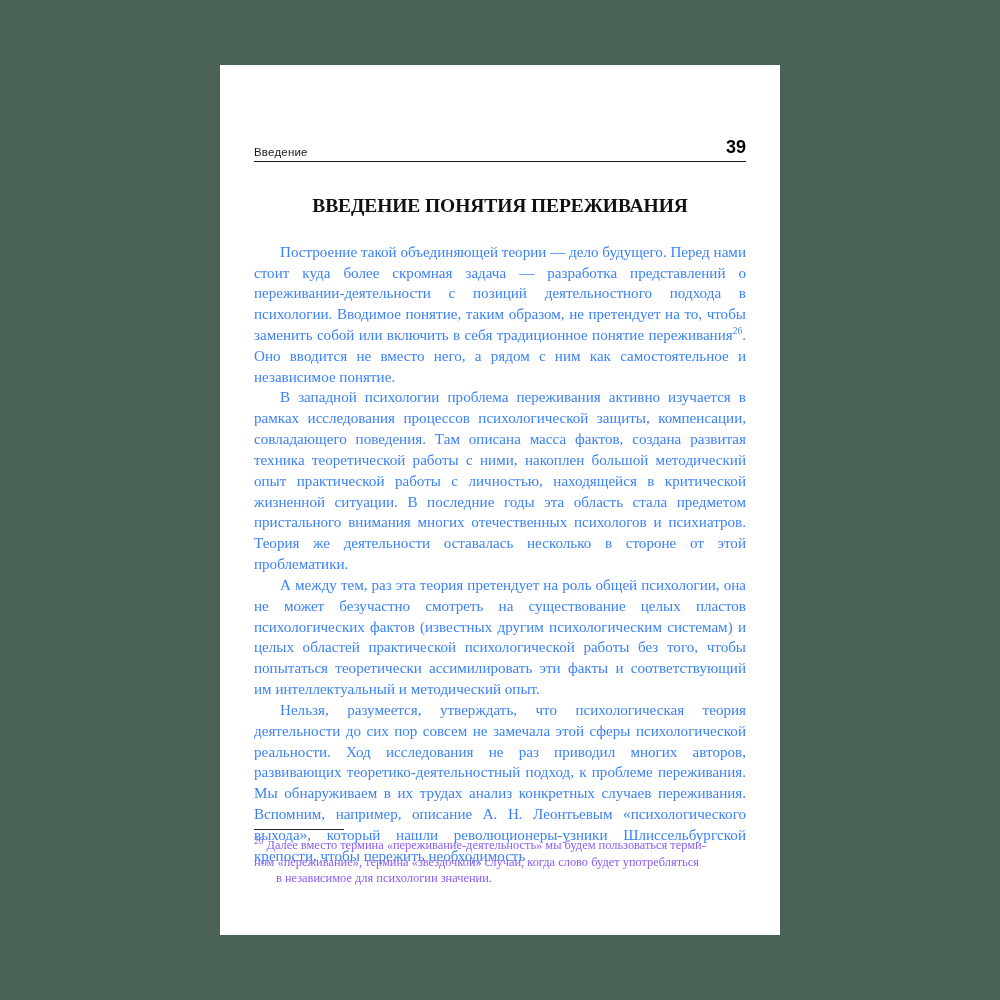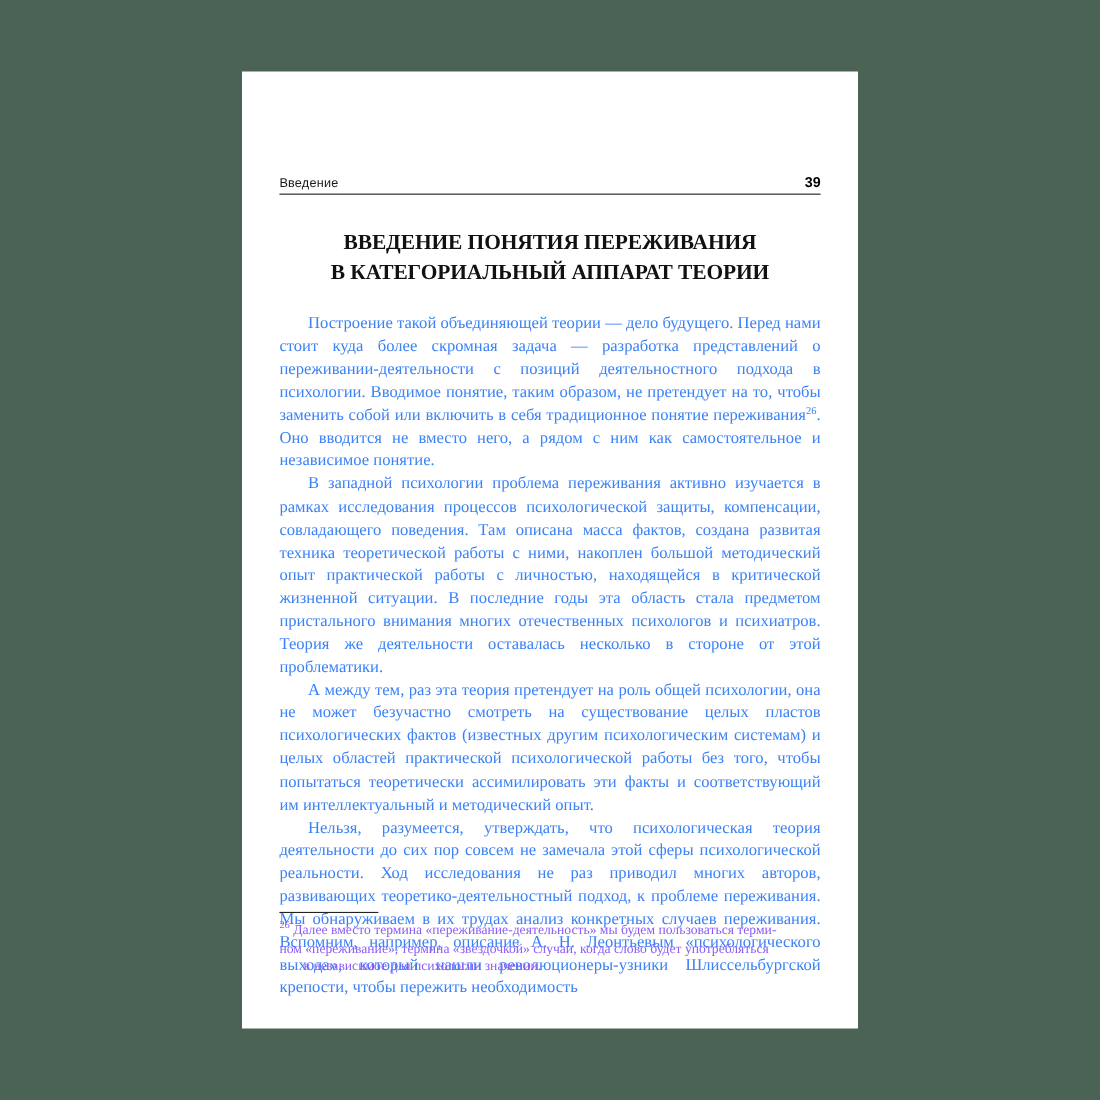--- a/index.html
+++ b/index.html
@@ -37,24 +37,23 @@
     margin-bottom: 30px;
   }
   .running-head .rh-left {
     font-family: "Liberation Sans", sans-serif;
     font-size: 11.5px;
     color: #1a1a1a;
     letter-spacing: 0.2px;
   }
   .running-head .rh-right {
     font-family: "Liberation Sans", sans-serif;
-    font-size: 13px;
+    font-size: 18px;
     font-weight: bold;
     color: #000;
-    margin-top: 21px;
   }
   h1.chapter-title {
     font-family: Liberation Serif, serif;
     font-size: 19.5px;
     font-weight: bold;
     line-height: 1.42;
     text-align: center;
     letter-spacing: -0.1px;
     margin: 10px 0 22px 0;
     color: #111;
@@ -118,21 +117,20 @@
 <div class="viewport">
   <div class="page">
 
     <div class="running-head">
       <div class="rh-left">Введение</div>
       <div class="rh-right">39</div>
     </div>
 
     <h1 class="chapter-title">
       <span>ВВЕДЕНИЕ ПОНЯТИЯ ПЕРЕЖИВАНИЯ</span>
-      <span>В КАТЕГОРИАЛЬНЫЙ АППАРАТ ТЕОРИИ</span>
     </h1>
 
     <p class="body-par"><span>Построение такой объединяющей теории — дело будущего. Перед нами стоит куда более скромная задача — разработка представлений о переживании-деятельности с позиций деятельностного подхода в психологии. Вводимое понятие, таким образом, не претендует на то, чтобы заменить собой или включить в себя традиционное понятие переживания</span><sup class="fn-ref">26</sup><span>. Оно вводится не вместо него, а рядом с ним как самостоятельное и независимое понятие.</span></p>
 
     <p class="body-par">В западной психологии проблема переживания активно изучается в рамках исследования процессов психологической защиты, компенсации, совладающего поведения. Там описана масса фактов, создана развитая техника теоретической работы с ними, накоплен большой методический опыт практической работы с личностью, находящейся в критической жизненной ситуации. В последние годы эта область стала предметом пристального внимания многих отечественных психологов и психиатров. Теория же деятельности оставалась несколько в стороне от этой проблематики.</p>
 
     <p class="body-par">А между тем, раз эта теория претендует на роль общей психологии, она не может безучастно смотреть на существование целых пластов психологических фактов (известных другим психологическим системам) и целых областей практической психологической работы без того, чтобы попытаться теоретически ассимилировать эти факты и соответствующий им интеллектуальный и методический опыт.</p>
 
     <p class="body-par">Нельзя, разумеется, утверждать, что психологическая теория деятельности до сих пор совсем не замечала этой сферы психологической реальности. Ход исследования не раз приводил многих авторов, развивающих теоретико-деятельностный подход, к проблеме переживания. Мы обнаруживаем в их трудах анализ конкретных случаев переживания. Вспомним, например, описание А. Н. Леонтьевым «психологического выхода», который нашли революционеры-узники Шлиссельбургской крепости, чтобы пережить необходимость</p>
 

